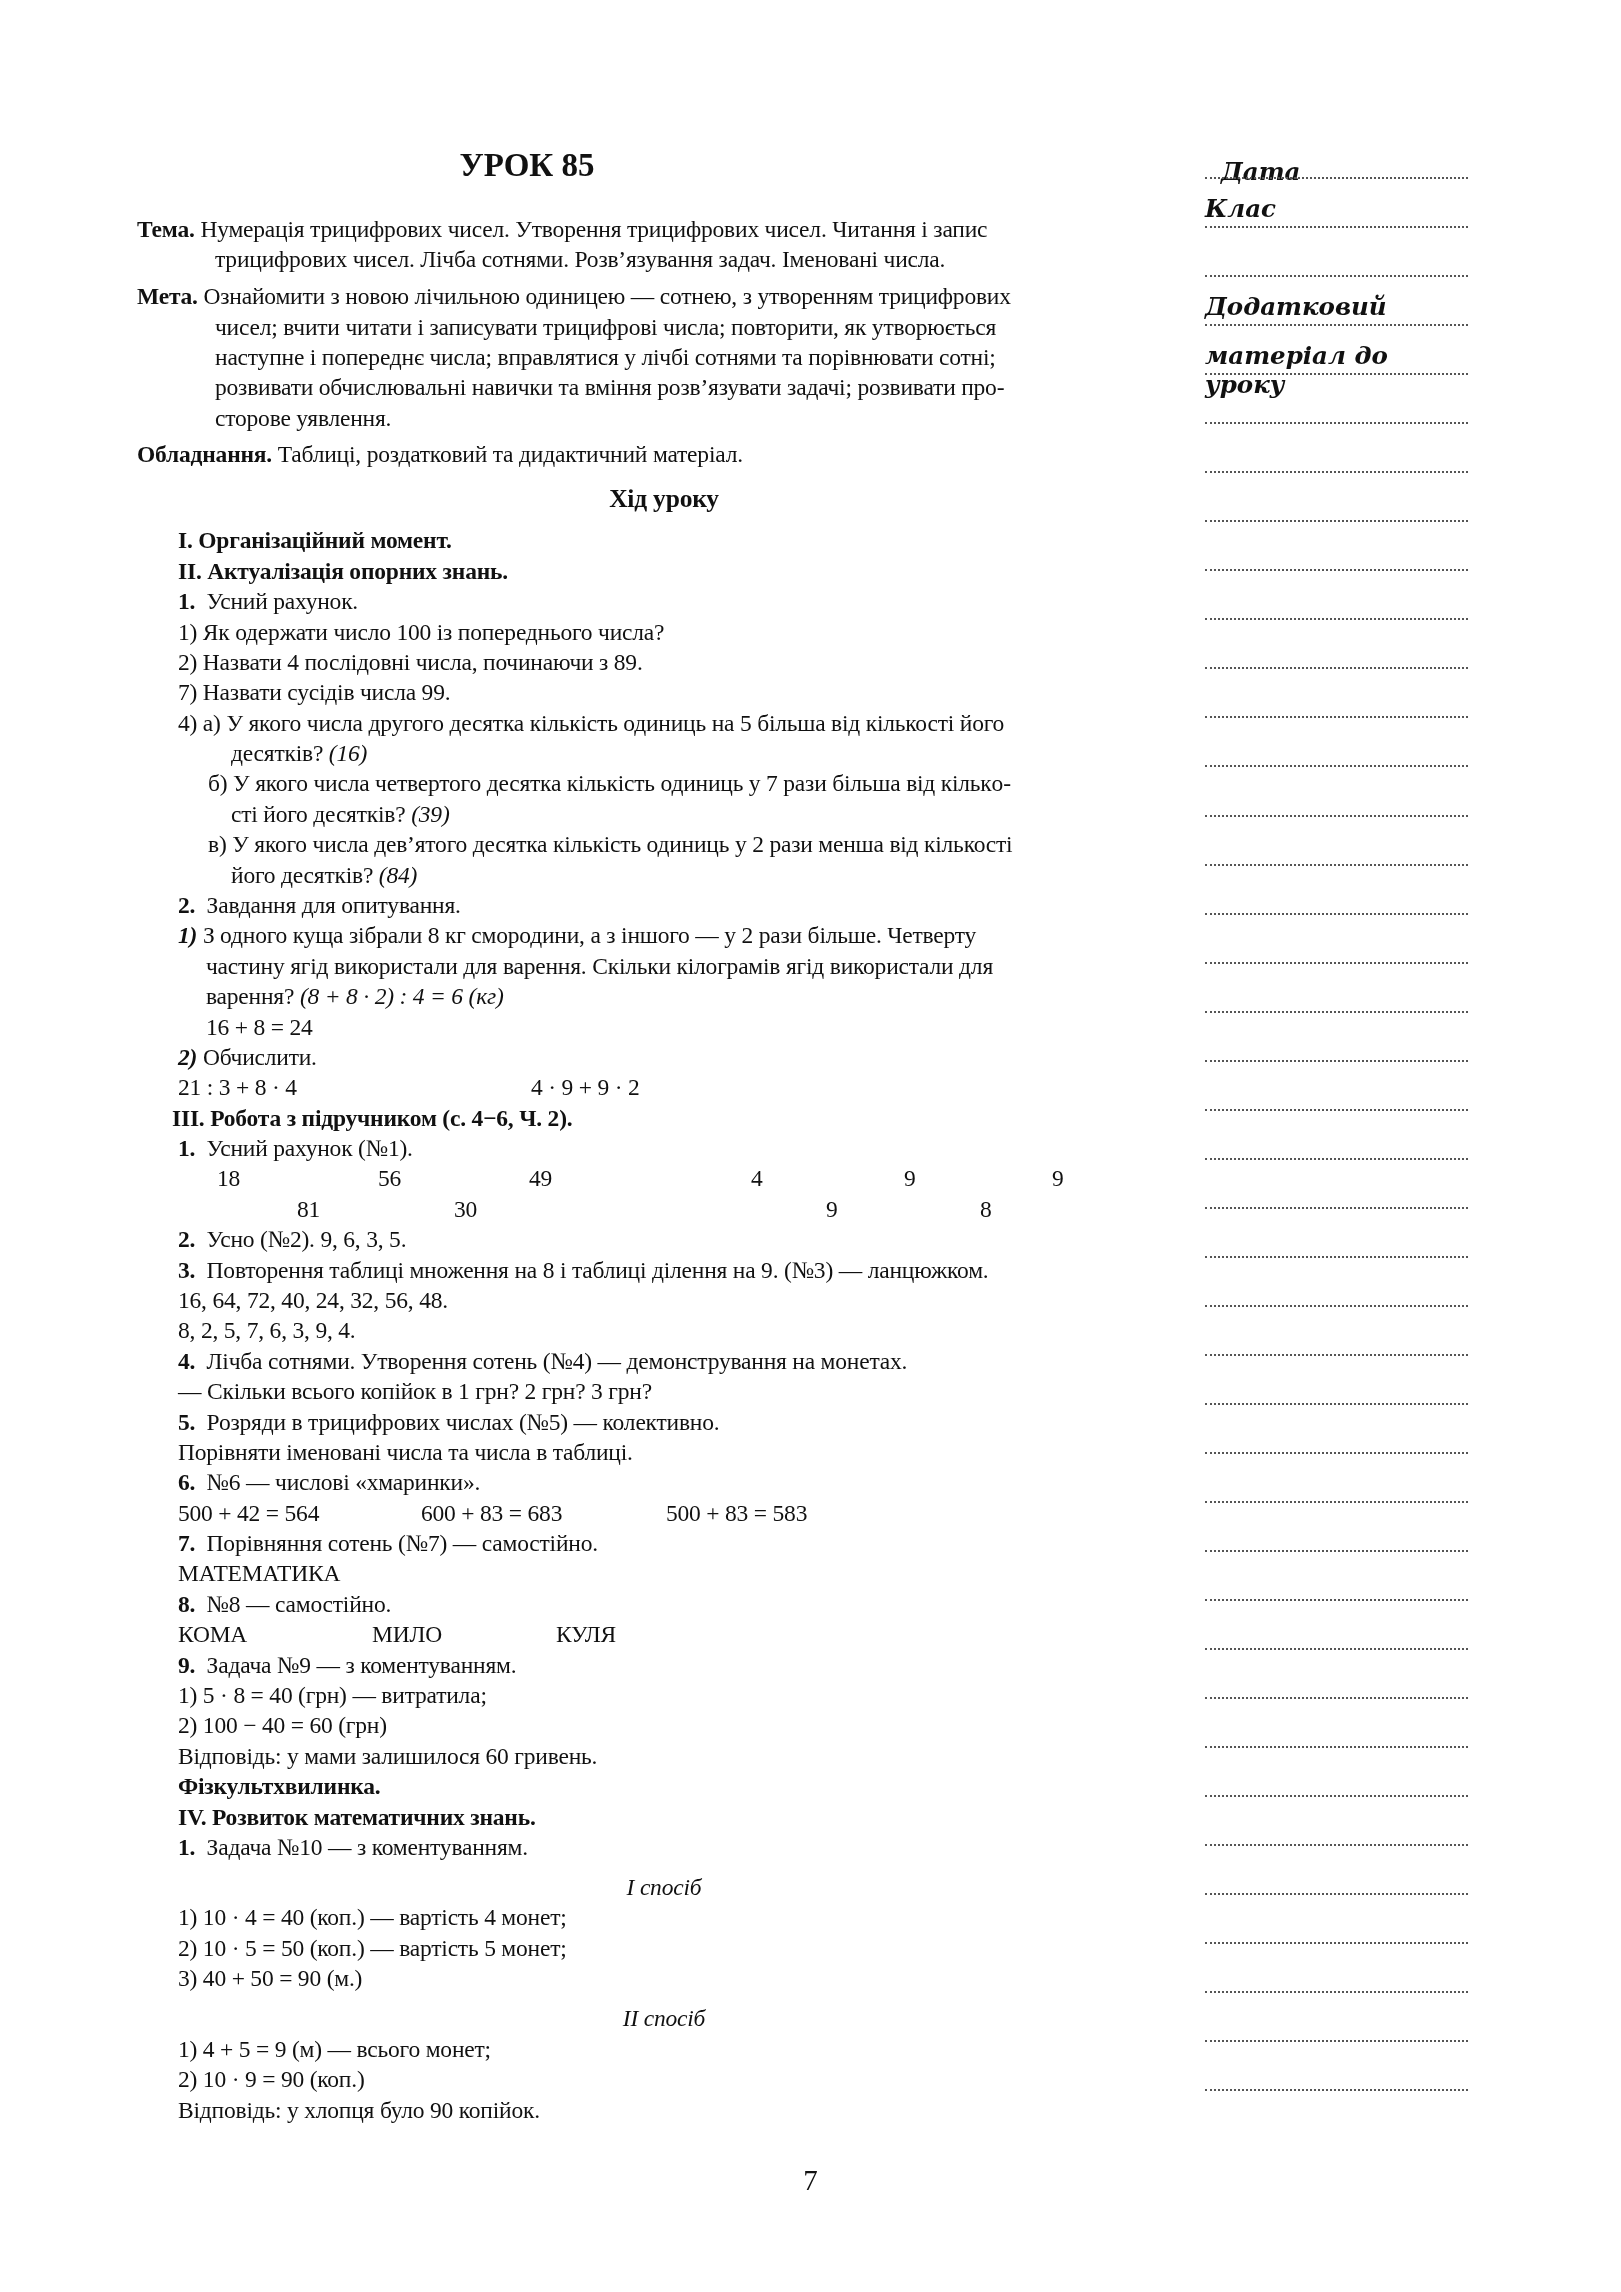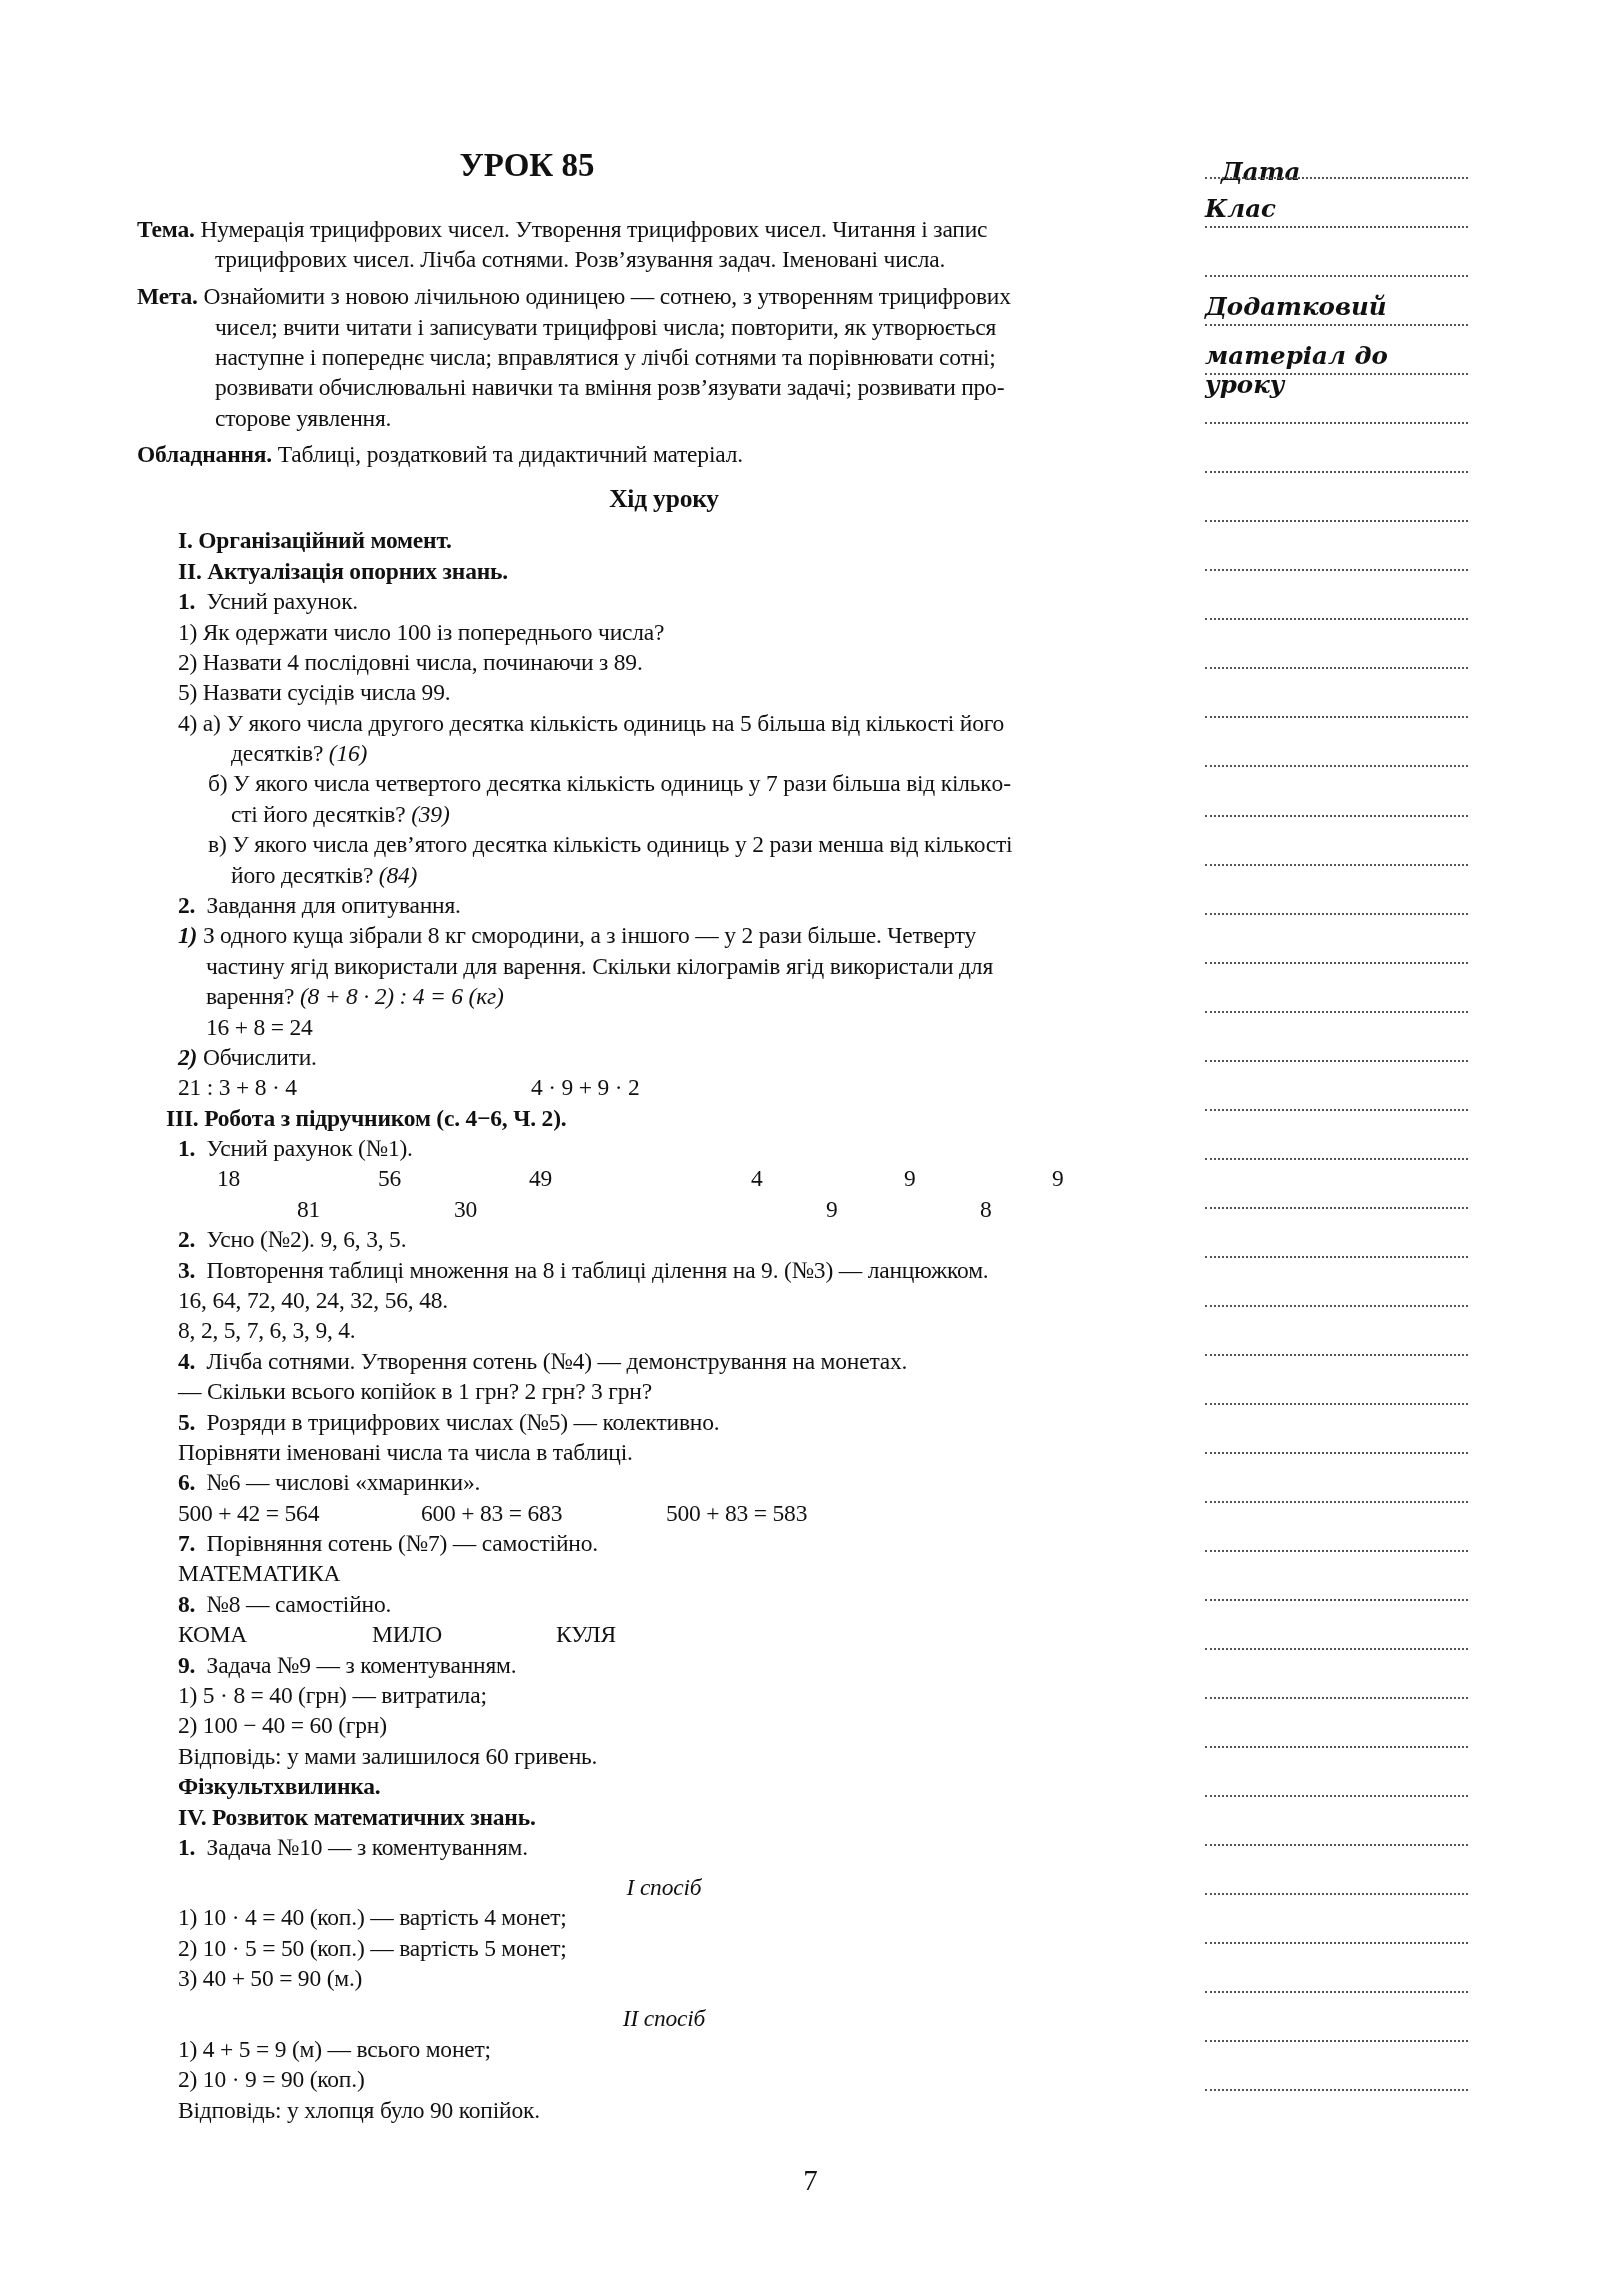--- a/index.html
+++ b/index.html
@@ -45,38 +45,38 @@
     <span>Таблиці, роздатковий та дидактичний матеріал.</span>
   </div>
 
   <div class="center b" style="top:484px; font-size:25.5px;">Хід уроку</div>
 
   <div class="row b" style="top:525px; left:41px;">I.  Організаційний момент.</div>
   <div class="row b" style="top:556px; left:41px;">II. Актуалізація опорних знань.</div>
   <div class="row" style="top:586px; left:41px;"><span class="b">1.</span>&nbsp; <span>Усний рахунок.</span></div>
   <div class="row" style="top:617px; left:41px;">1) Як одержати число 100 із попереднього числа?</div>
   <div class="row" style="top:647px; left:41px;">2) Назвати 4 послідовні числа, починаючи з 89.</div>
-  <div class="row" style="top:677px; left:41px;">5) Назвати сусідів числа 99.</div>
+  <div class="row" style="top:677px; left:41px;">7) Назвати сусідів числа 99.</div>
   <div class="row" style="top:708px; left:41px;">4) а) У якого числа другого десятка кількість одиниць на 5 більша від кількості його</div>
   <div class="row" style="top:738px; left:94px;"><span>десятків?</span> <span class="i">(16)</span></div>
   <div class="row" style="top:768px; left:71px;">б) У якого числа четвертого десятка кількість одиниць у 7 рази більша від кількo-</div>
   <div class="row" style="top:799px; left:94px;"><span>сті його десятків?</span> <span class="i">(39)</span></div>
   <div class="row" style="top:829px; left:71px;">в) У якого числа дев’ятого десятка кількість одиниць у 2 рази менша від кількості</div>
   <div class="row" style="top:860px; left:94px;"><span>його десятків?</span> <span class="i">(84)</span></div>
 
   <div class="row" style="top:890px; left:41px;"><span class="b">2.</span>&nbsp; <span>Завдання для опитування.</span></div>
   <div class="row" style="top:920px; left:41px;"><span class="b i">1)</span> <span>З одного куща зібрали 8 кг смородини, а з іншого — у 2 рази більше. Четверту</span></div>
   <div class="row" style="top:951px; left:69px;">частину ягід використали для варення. Скільки кілограмів ягід використали для</div>
   <div class="row" style="top:981px; left:69px;"><span>варення?</span> <span class="i">(8 + 8 · 2) : 4 = 6 (кг)</span></div>
   <div class="row" style="top:1012px; left:69px;">16 + 8 = 24</div>
   <div class="row" style="top:1042px; left:41px;"><span class="b i">2)</span> <span>Обчислити.</span></div>
   <div class="row" style="top:1072px; left:41px;">21 : 3 + 8 · 4</div>
   <div class="row" style="top:1072px; left:394px;">4 · 9 + 9 · 2</div>
 
-  <div class="row b" style="top:1103px; left:29px;">III. Робота з підручником (с. 4−6, Ч. 2).</div>
+  <div class="row b" style="top:1103px; left:35px;">III. Робота з підручником (с. 4−6, Ч. 2).</div>
   <div class="row" style="top:1133px; left:41px;"><span class="b">1.</span>&nbsp; <span>Усний рахунок (№1).</span></div>
   <div class="num" style="top:1163px; left:80px;">18</div>
   <div class="num" style="top:1163px; left:241px;">56</div>
   <div class="num" style="top:1163px; left:392px;">49</div>
   <div class="num" style="top:1163px; left:614px;">4</div>
   <div class="num" style="top:1163px; left:767px;">9</div>
   <div class="num" style="top:1163px; left:915px;">9</div>
   <div class="num" style="top:1194px; left:160px;">81</div>
   <div class="num" style="top:1194px; left:317px;">30</div>
   <div class="num" style="top:1194px; left:689px;">9</div>

